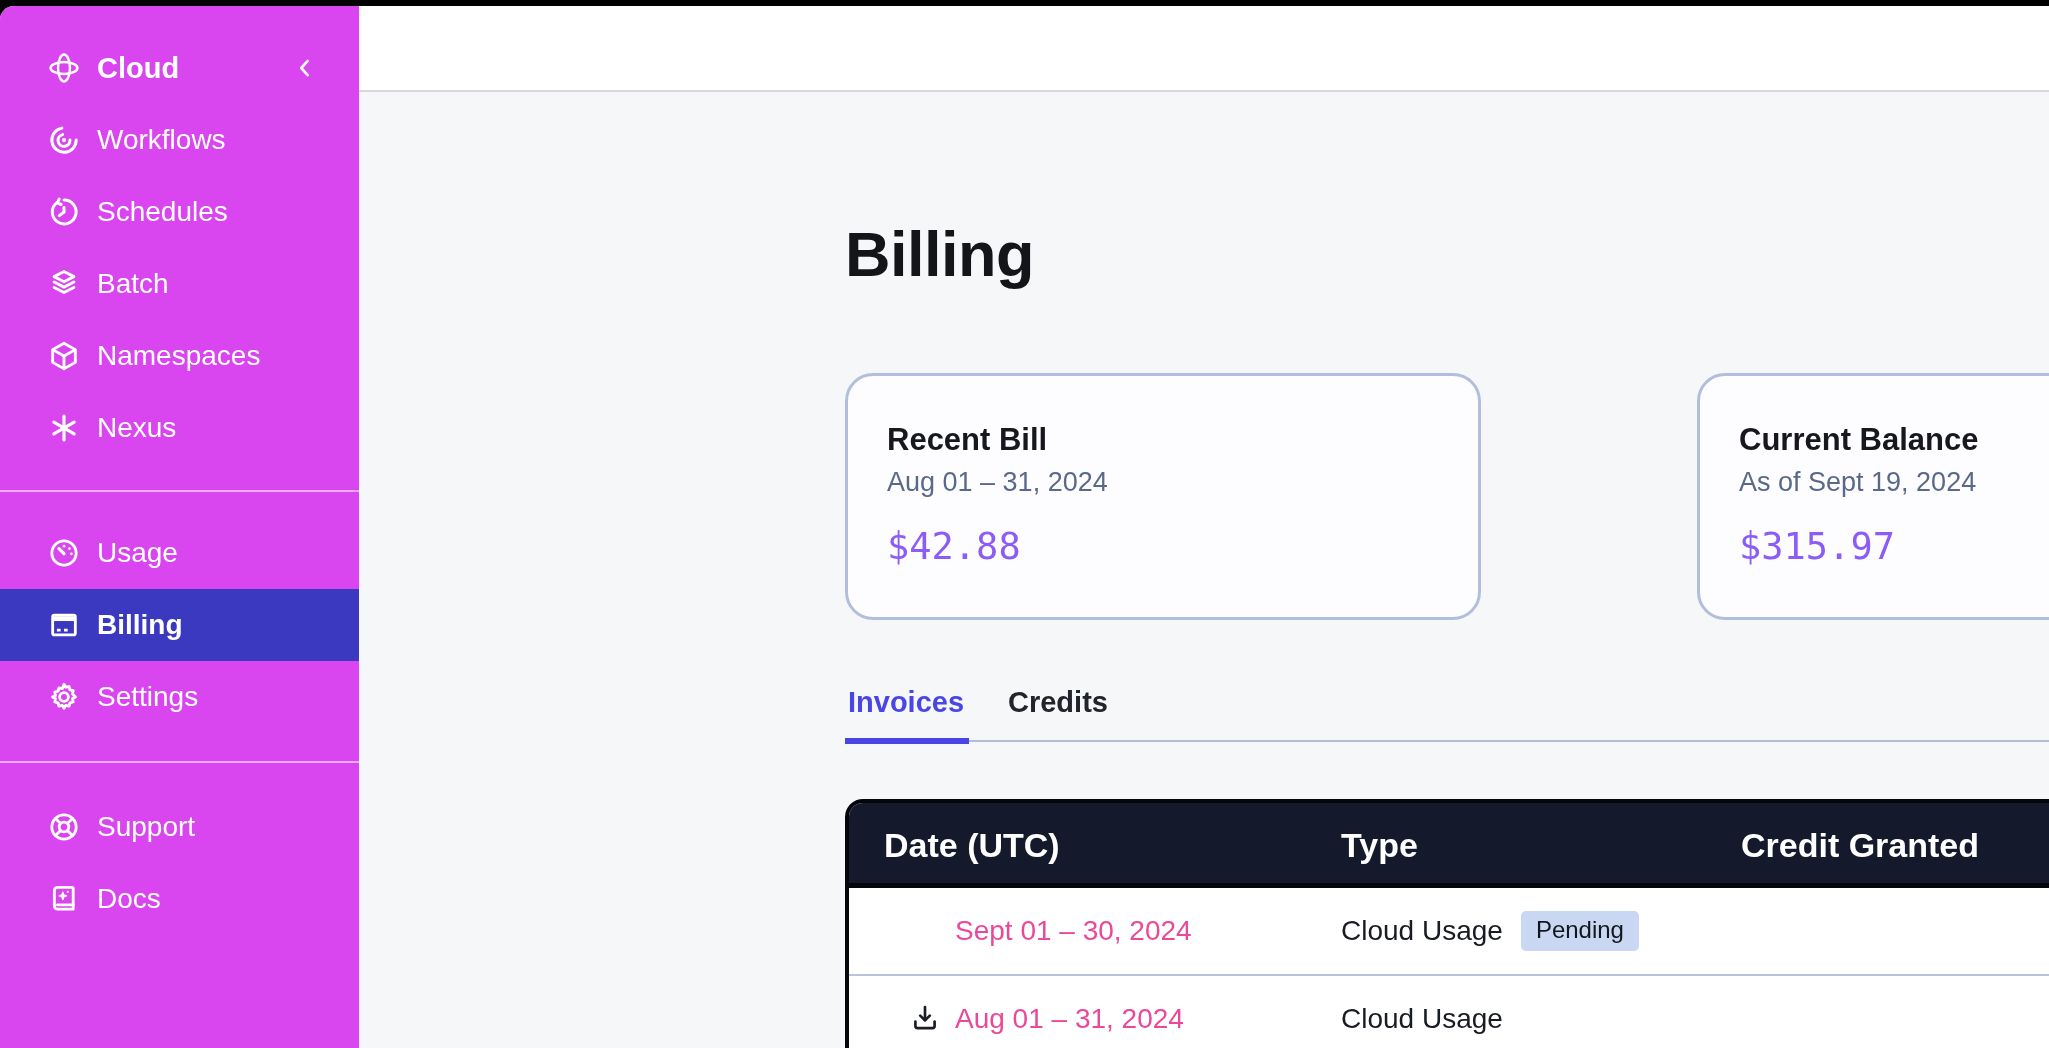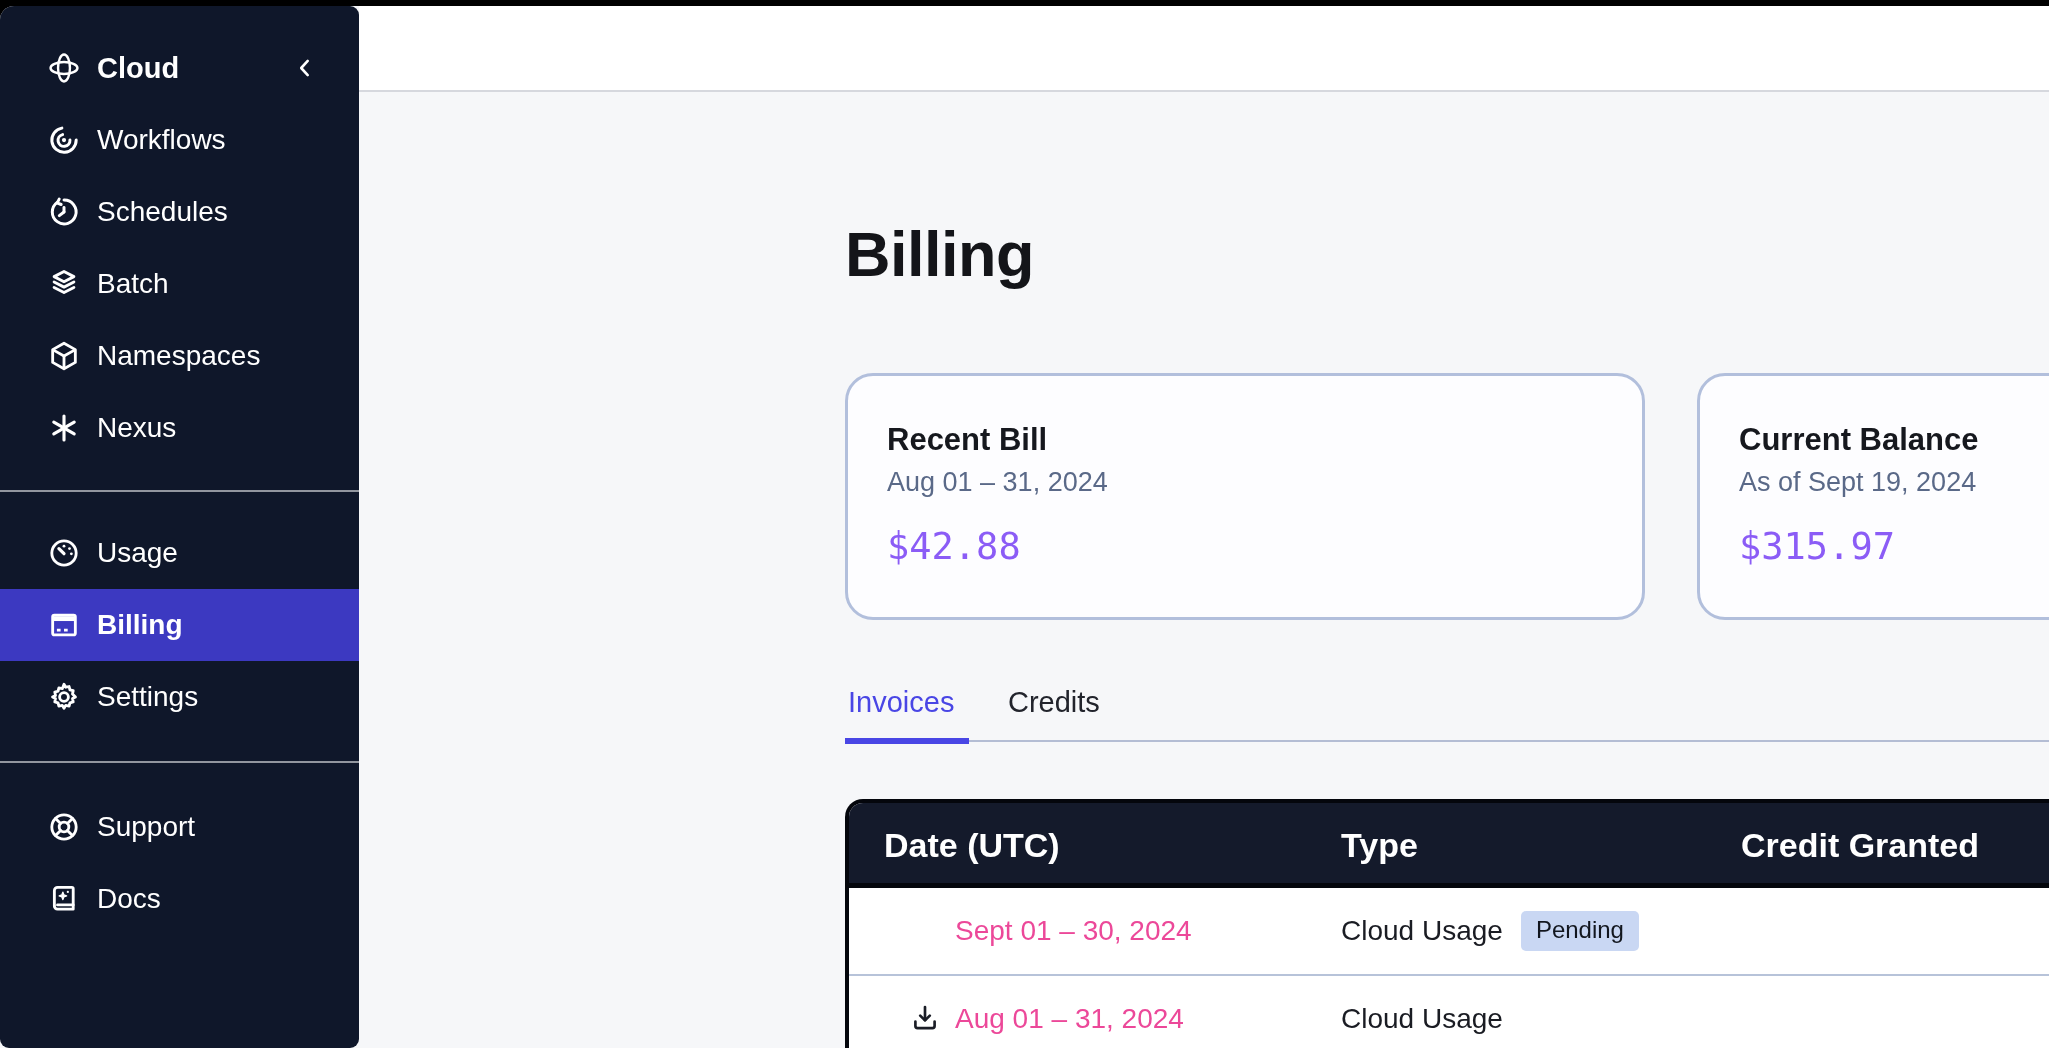--- a/index.html
+++ b/index.html
@@ -4,21 +4,21 @@
 <style>
   * { margin:0; padding:0; box-sizing:border-box; }
   html,body { width:2049px; height:1048px; overflow:hidden; background:#000;
               font-family:"Liberation Sans","DejaVu Sans",sans-serif; }
 
   .app { position:absolute; top:6px; left:0; width:2049px; height:1042px;
          border-top-left-radius:14px; overflow:hidden; background:#f6f7f9; }
 
   
   .sidebar { position:absolute; left:0; top:0; bottom:0; width:359px;
-             background:#0f172a; padding-top:26px;border-radius:9px; }
+             background:#d946ef; padding-top:26px; }
   .nav-item { height:72px; display:flex; align-items:center; padding-left:47px;
               color:#fff; font-size:28px; cursor:pointer; position:relative; }
   .nav-item .ic { width:34px; height:34px; flex:0 0 34px; display:flex;
                   align-items:center; justify-content:center; margin-right:16px; }
   .nav-item .ic svg { width:34px; height:34px; }
   .nav-item.brand { font-size:29px; font-weight:600; }
   .nav-item.selected { background:#3c39c1; font-weight:700; }
   .collapse { position:absolute; left:281px; top:0; height:72px; width:48px;
               display:flex; align-items:center; justify-content:center; }
   .sb-divider { border-top:2px solid rgba(255,255,255,0.55); }
@@ -30,28 +30,28 @@
             background:#ffffff; border-bottom:2px solid #d6d8de; }
 
   
   .main { position:absolute; left:359px; top:88px; right:0; bottom:0;
           background:#f6f7f9; overflow:hidden; }
   .page-title { position:absolute; left:486px; top:124px; font-size:63px;
                 font-weight:600; color:#141519; letter-spacing:-0.5px; }
 
   .card { position:absolute; top:279px; height:247px; background:#fdfdff;
           border:3px solid #b2bfdc; border-radius:28px; padding:46px 40px 0 39px; }
-  .card.c1 { left:486px; width:800px; }
+  .card.c1 { left:486px; width:636px; }
   .card.c2 { left:1338px; width:800px; }
   .card-title { font-size:31px; font-weight:600; color:#16181e; }
   .card-sub { font-size:27px; color:#5a6988; margin-top:9px; }
   .card-amount { font-size:37px; color:#8b5cf6; margin-top:27px;
                  font-family:"DejaVu Sans Mono",monospace; }
 
-  .tab { position:absolute; top:592px; font-size:29px; font-weight:400; cursor:pointer; }
+  .tab { position:absolute; top:592px; font-size:29px; font-weight:700; cursor:pointer; }
   .tab.active { left:489px; color:#4946e5; }
   .tab.inactive { left:649px; color:#22242c; }
   .tab-line { position:absolute; left:486px; top:646px; width:1204px; height:2px;
               background:#b4bdd4; }
   .tab-underline { position:absolute; left:486px; top:644px; width:124px; height:6px;
                    background:#4946e5; z-index:2; }
 
   .invoice-table { position:absolute; left:486px; top:705px; width:1336px;
                    border:4px solid #04060c; border-bottom:none;
                    border-radius:18px 18px 0 0; background:#fff; overflow:hidden; }

